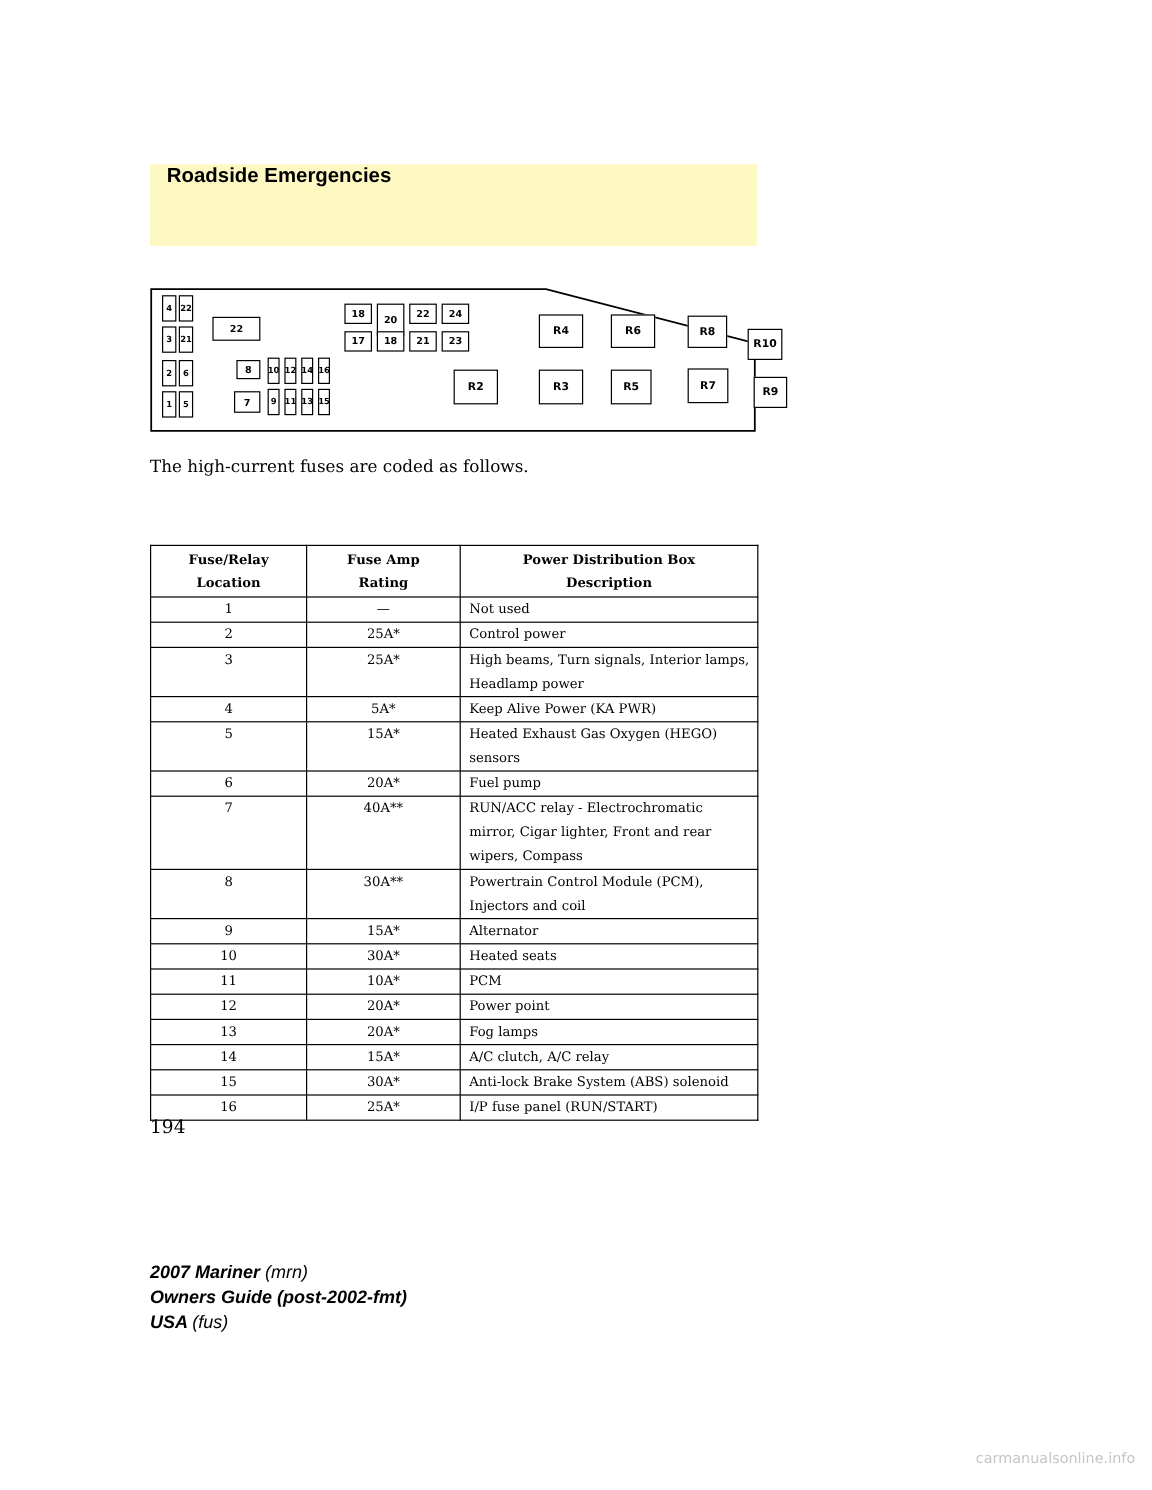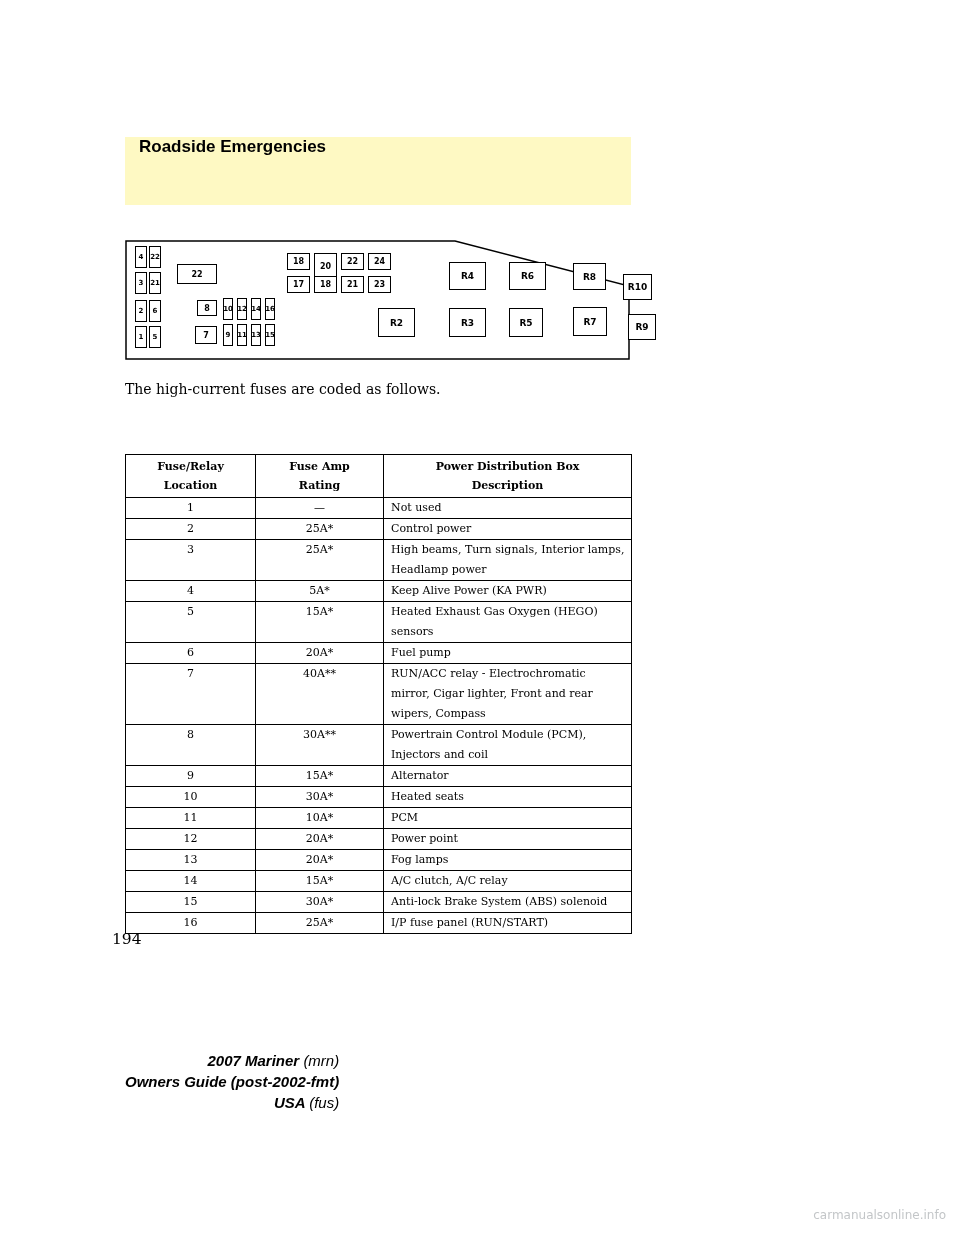--- a/index.html
+++ b/index.html
@@ -42,27 +42,27 @@
   .fuse-table th {
     font-weight:bold; white-space:pre-line; text-align:center;
     padding:2px 4px; line-height:19px; vertical-align:middle;
   }
   .fuse-table td { padding:0 4px; line-height:20px; vertical-align:top; }
   .fuse-table td.loc, .fuse-table td.amp { text-align:center; }
   .fuse-table td.desc { text-align:left; padding-left:7px; }
   .fuse-table td.mid { vertical-align:middle; }
 
   
-  .pageno { position:absolute; left:112px; top:930px; font-size:15.5px; }
+  .pageno { position:absolute; left:125px; top:930px; font-size:15.5px; }
 
   
   .footer {
     position:absolute; left:125px; top:1050px;
     font-family:"Liberation Sans", sans-serif; font-style:italic; font-weight:bold;
-    font-size:15px; line-height:21px;text-align:right;
+    font-size:15px; line-height:21px;
   }
   .footer .fn { font-weight:normal; }
 
   
   .watermark {
     position:absolute; right:14px; top:1208px;
     font-family:"DejaVu Sans", sans-serif; font-size:12px; color:#c3c6c8;
   }
 </style>
 </head>

